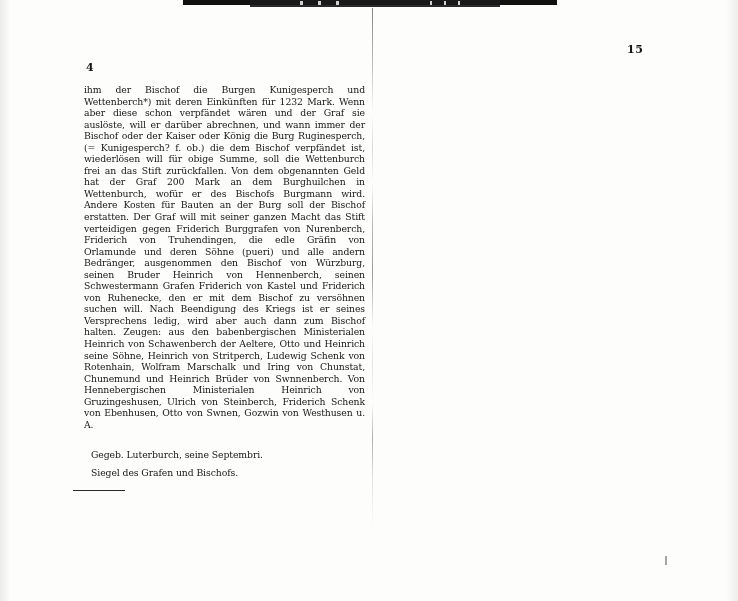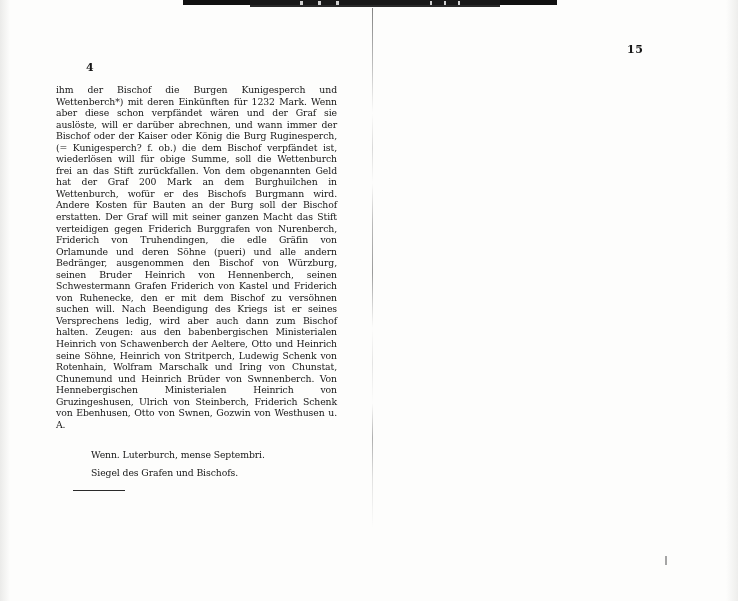--- a/index.html
+++ b/index.html
@@ -123,21 +123,21 @@
     word-spacing: .4px;
     text-align: justify;
     text-align-last: justify;
   }
   .body-block > p {
     margin: 0;
   }
 
   
   .left-body {
-    left: 56px;
+    left: 84px;
     top: 84px;
     width: 281px;
   }
 
   .closing-line {
     position: absolute;
     left: 91px;
     font-size: 9.3px;
     line-height: 11.6px;
     letter-spacing: -0.1px;
@@ -187,21 +187,21 @@
   <div class="bottom-speck"></div>
 
   <div class="page-col page-left">
 
     <div class="folio folio-left fraktur">4</div>
 
     <div class="fraktur body-block left-body">
       <p>ihm der Bischof die Burgen Kunigesperch und Wettenberch*) mit deren Einkünften für 1232 Mark. Wenn aber diese schon verpfändet wären und der Graf sie auslöste, will er darüber abrechnen, und wann immer der Bischof oder der Kaiser oder König die Burg Ruginesperch, (= Kunigesperch? f. ob.) die dem Bischof verpfändet ist, wiederlösen will für obige Summe, soll die Wettenburch frei an das Stift zurückfallen. Von dem obgenannten Geld hat der Graf 200 Mark an dem Burghuilchen in Wettenburch, wofür er des Bischofs Burgmann wird. Andere Kosten für Bauten an der Burg soll der Bischof erstatten. Der Graf will mit seiner ganzen Macht das Stift verteidigen gegen Friderich Burggrafen von Nurenberch, Friderich von Truhendingen, die edle Gräfin von Orlamunde und deren Söhne (pueri) und alle andern Bedränger, ausgenommen den Bischof von Würzburg, seinen Bruder Heinrich von Hennenberch, seinen Schwestermann Grafen Friderich von Kastel und Friderich von Ruhenecke, den er mit dem Bischof zu versöhnen suchen will. Nach Beendigung des Kriegs ist er seines Versprechens ledig, wird aber auch dann zum Bischof halten. Zeugen: aus den babenbergischen Ministerialen Heinrich von Schawenberch der Aeltere, Otto und Heinrich seine Söhne, Heinrich von Stritperch, Ludewig Schenk von Rotenhain, Wolfram Marschalk und Iring von Chunstat, Chunemund und Heinrich Brüder von Swnnenberch. Von Hennebergischen Ministerialen Heinrich von Gruzingeshusen, Ulrich von Steinberch, Friderich Schenk von Ebenhusen, Otto von Swnen, Gozwin von Westhusen u. A.</p>
     </div>
 
-    <div class="fraktur closing-line closing-1">Wenn. Luterburch, mense Septembri.</div>
+    <div class="fraktur closing-line closing-1">Gegeb. Luterburch, seine Septembri.</div>
 
     <div class="fraktur closing-line closing-2">Siegel des Grafen und Bischofs.</div>
 
     <div class="fn-rule fn-rule-left"></div>
 
   </div>
 
   <div class="page-col page-right">
 
     <div class="folio folio-right fraktur">15</div>

